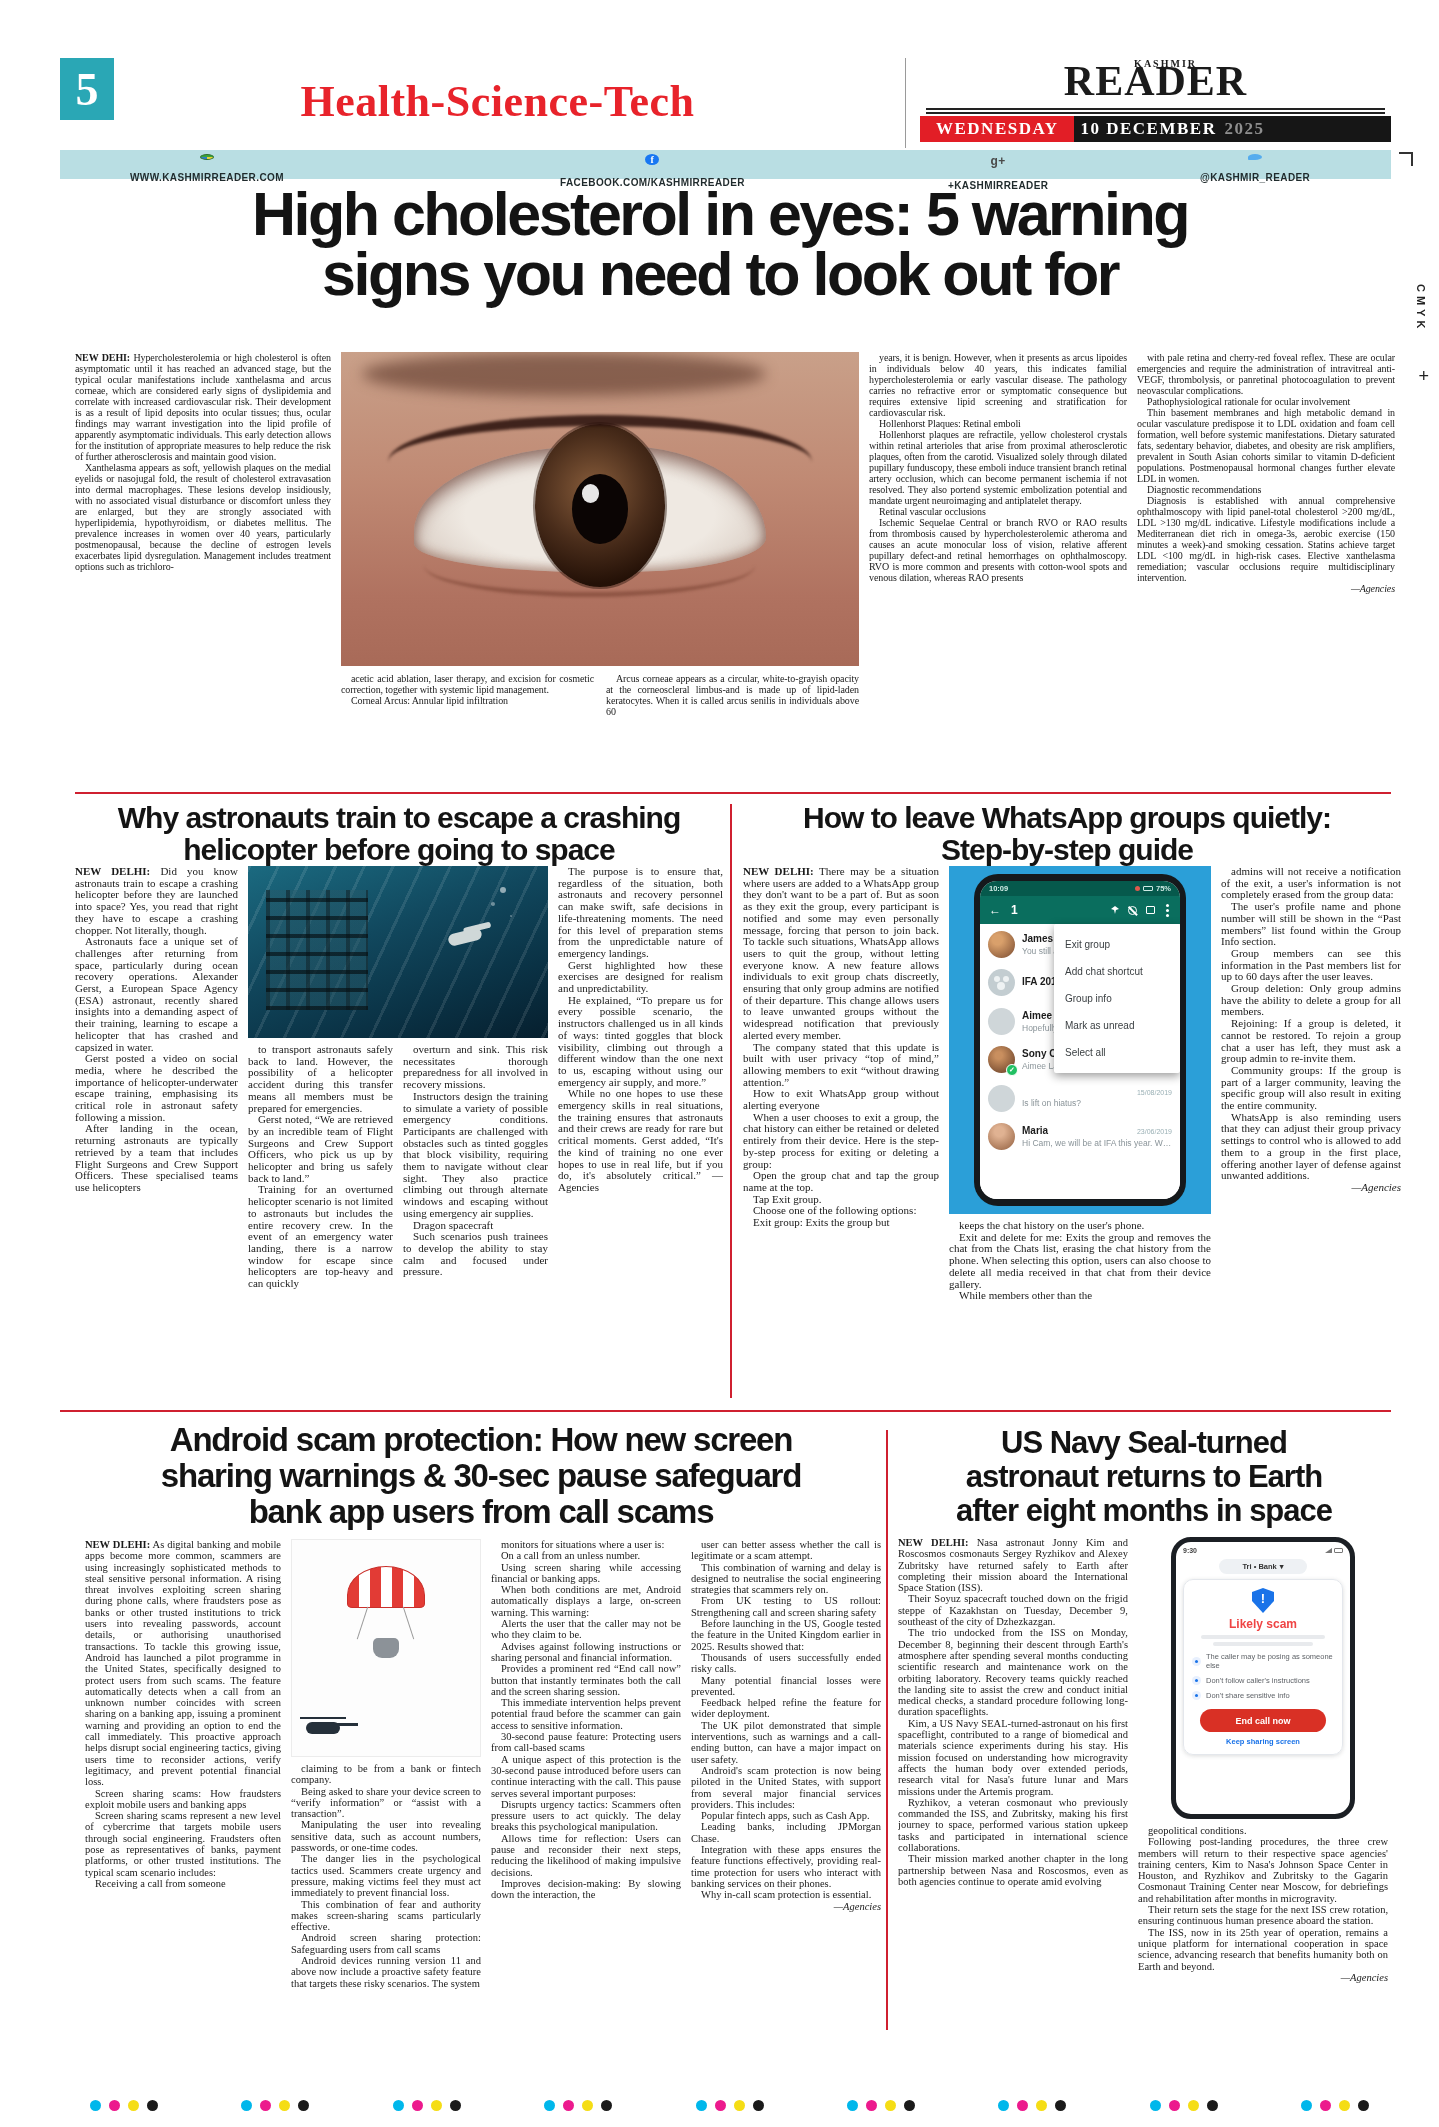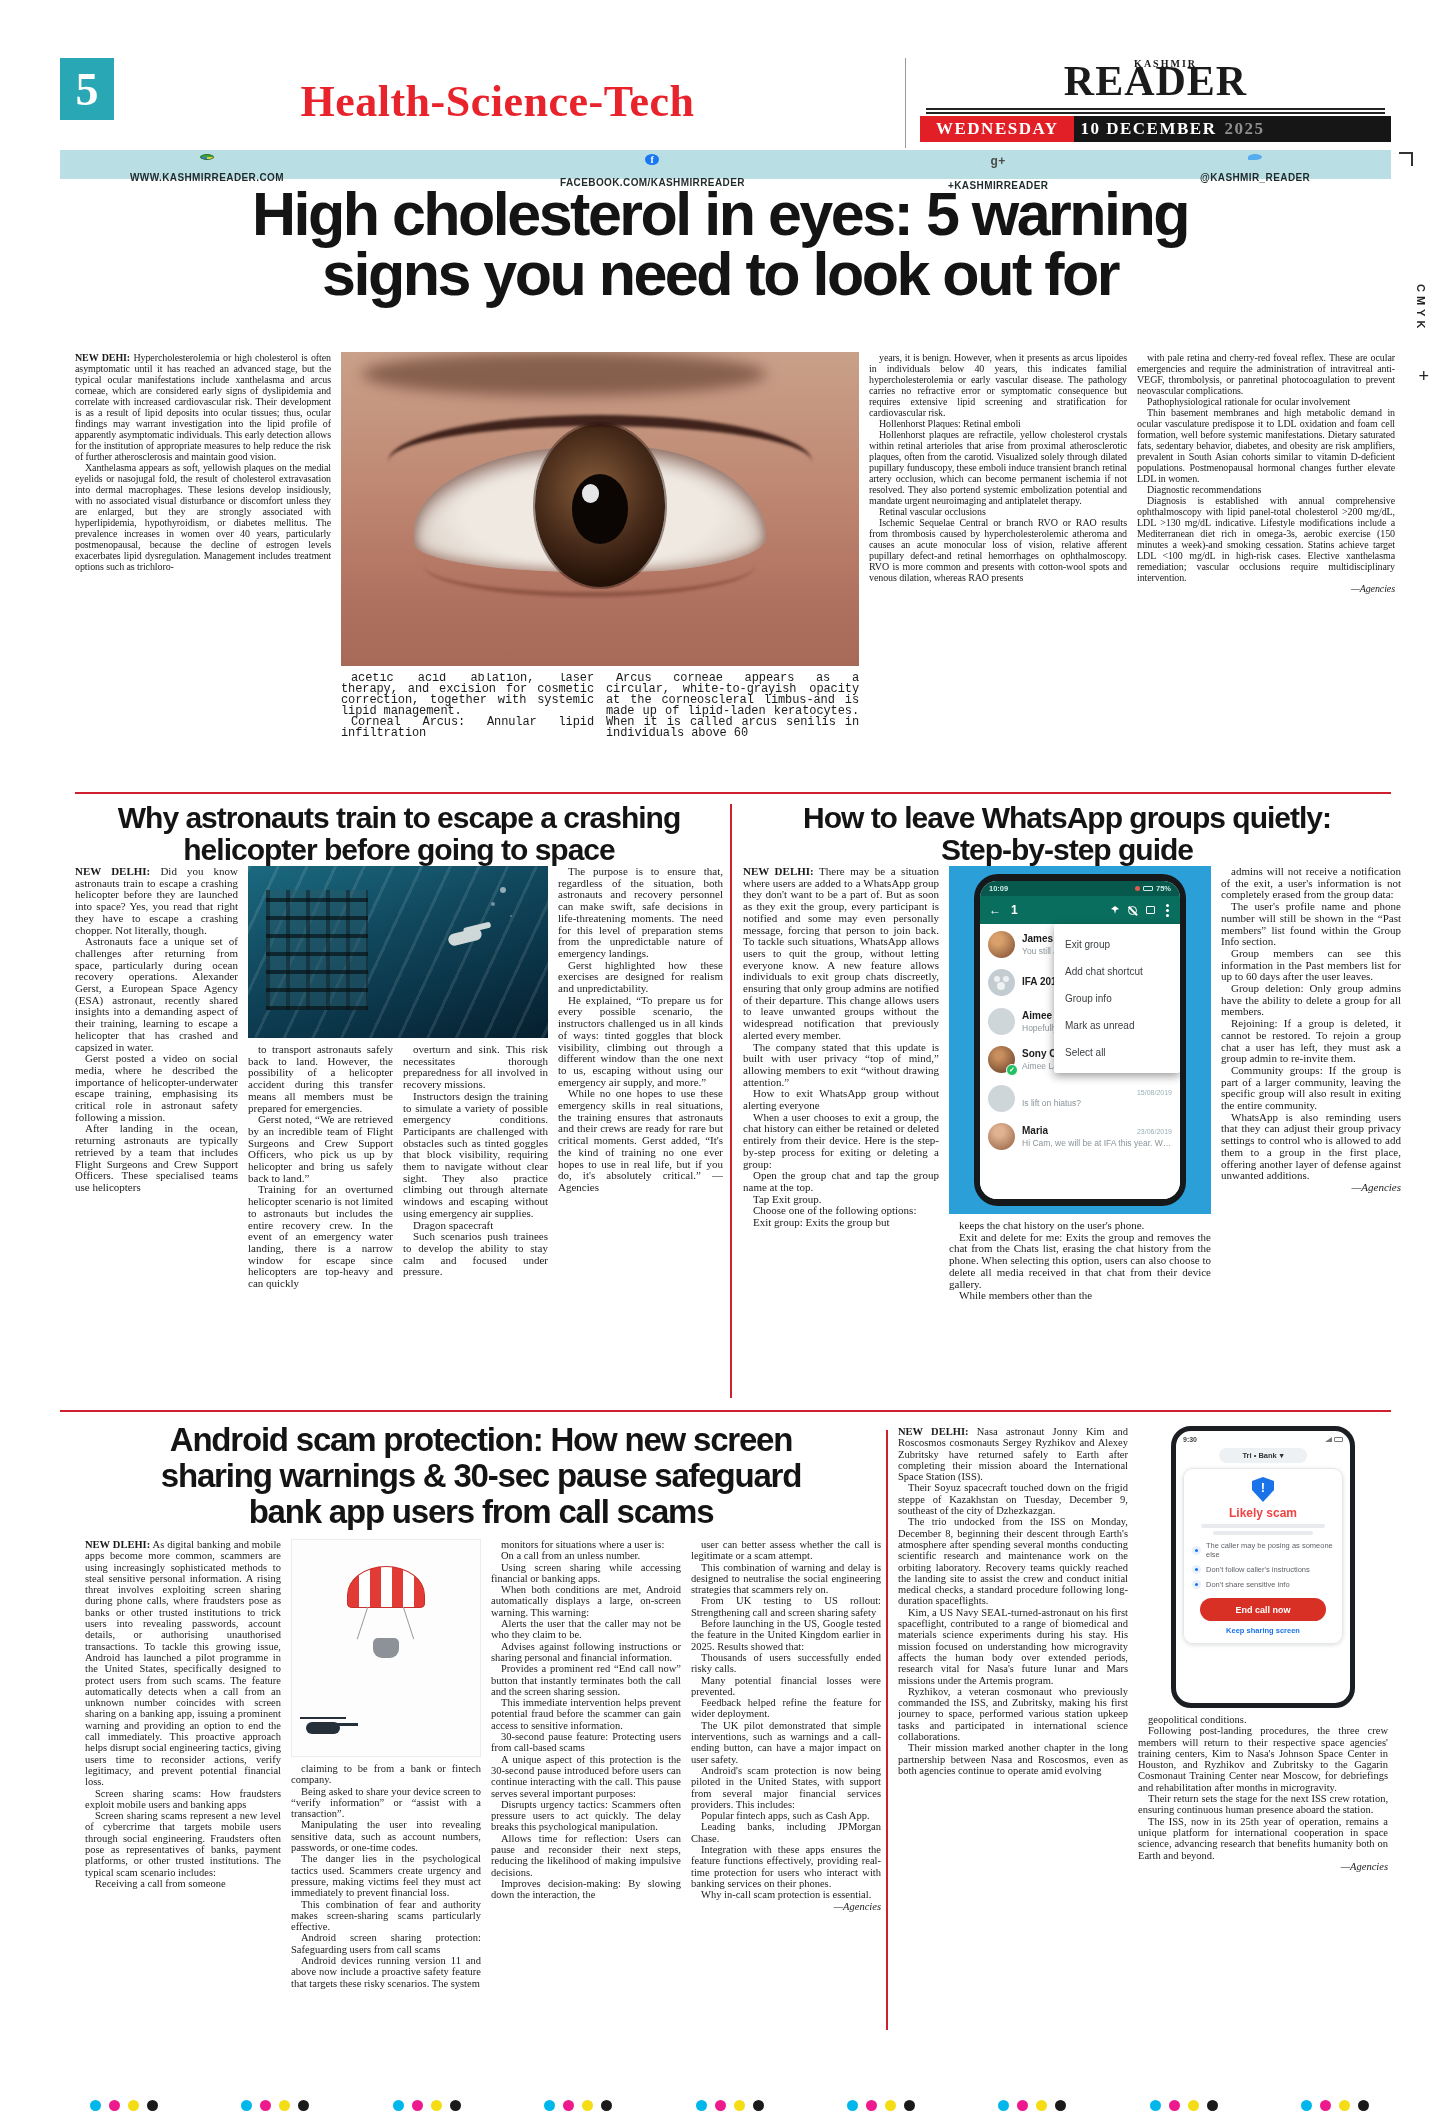--- a/index.html
+++ b/index.html
@@ -66,21 +66,21 @@
   .col p { margin:0; text-indent:10px; }
   p.lead { text-indent:0; }
   p.byline { text-align:right; font-style:italic; text-indent:0; }
 
   .main-body { position:absolute; top:352px; left:75px; width:1316px; height:430px; }
   .main-body .col { font-size:10px; line-height:11px; letter-spacing:-0.1px; }
   .mcol1 { flex:0 0 256px; height:428px; }
   .mcenter { flex:0 0 518px; }
   .mcol4, .mcol5 { flex:0 0 258px; height:428px; }
   .caption-row { display:flex; gap:12px; margin-top:7px; }
-  .caption-row .col { flex:1; font-size:12px; line-height:11px; height:96px;font-family:Liberation Mono, monospace; }
+  .caption-row .col { flex:1; font-size:10px; line-height:11px; height:96px; }
 
   .mid-section { position:absolute; top:802px; left:75px; width:1316px; height:602px; }
   .astro { position:absolute; left:0; top:0; width:648px; }
   .vdiv-mid { left:655px; top:2px; height:594px; }
   .wa-art { position:absolute; left:668px; top:0; width:648px; }
   .mid-col { font-size:11px; line-height:11.7px; }
   .acol1 { flex:0 0 163px; height:534px; }
   .amid { flex:0 0 300px; }
   .acol4 { flex:0 0 165px; height:534px; }
   .asub { display:flex; gap:10px; margin-top:6px; }
@@ -569,20 +569,25 @@
             <p>Integration with these apps ensures the feature functions effectively, providing real-time protection for users who interact with banking services on their phones.</p>
             <p>Why in-call scam protection is essential.</p>
             <p class="byline">—Agencies</p>
           </div>
       </div>
     </div>
 
     <div class="vdiv vdiv-bot"></div>
 
     <div class="usnavy">
+      <div class="hl us-hl">
+        <div>US Navy Seal-turned</div>
+        <div>astronaut returns to Earth</div>
+        <div>after eight months in space</div>
+      </div>
       <div class="cols bot-col">
         <div class="col ucol1">
           <p class="lead"><b>NEW DELHI:</b><span> Nasa astronaut Jonny Kim and Roscosmos cosmonauts Sergey Ryzhikov and Alexey Zubritsky have returned safely to Earth after completing their mission aboard the International Space Station (ISS).</span></p>
           <div>
               <p>Their Soyuz spacecraft touched down on the frigid steppe of Kazakhstan on Tuesday, December 9, southeast of the city of Dzhezkazgan.</p>
               <p>The trio undocked from the ISS on Monday, December 8, beginning their descent through Earth's atmosphere after spending several months conducting scientific research and maintenance work on the orbiting laboratory. Recovery teams quickly reached the landing site to assist the crew and conduct initial medical checks, a standard procedure following long-duration spaceflights.</p>
               <p>Kim, a US Navy SEAL-turned-astronaut on his first spaceflight, contributed to a range of biomedical and materials science experiments during his stay. His mission focused on understanding how microgravity affects the human body over extended periods, research vital for Nasa's future lunar and Mars missions under the Artemis program.</p>
               <p>Ryzhikov, a veteran cosmonaut who previously commanded the ISS, and Zubritsky, making his first journey to space, performed various station upkeep tasks and participated in international science collaborations.</p>
               <p>Their mission marked another chapter in the long partnership between Nasa and Roscosmos, even as both agencies continue to operate amid evolving</p>
             </div>

